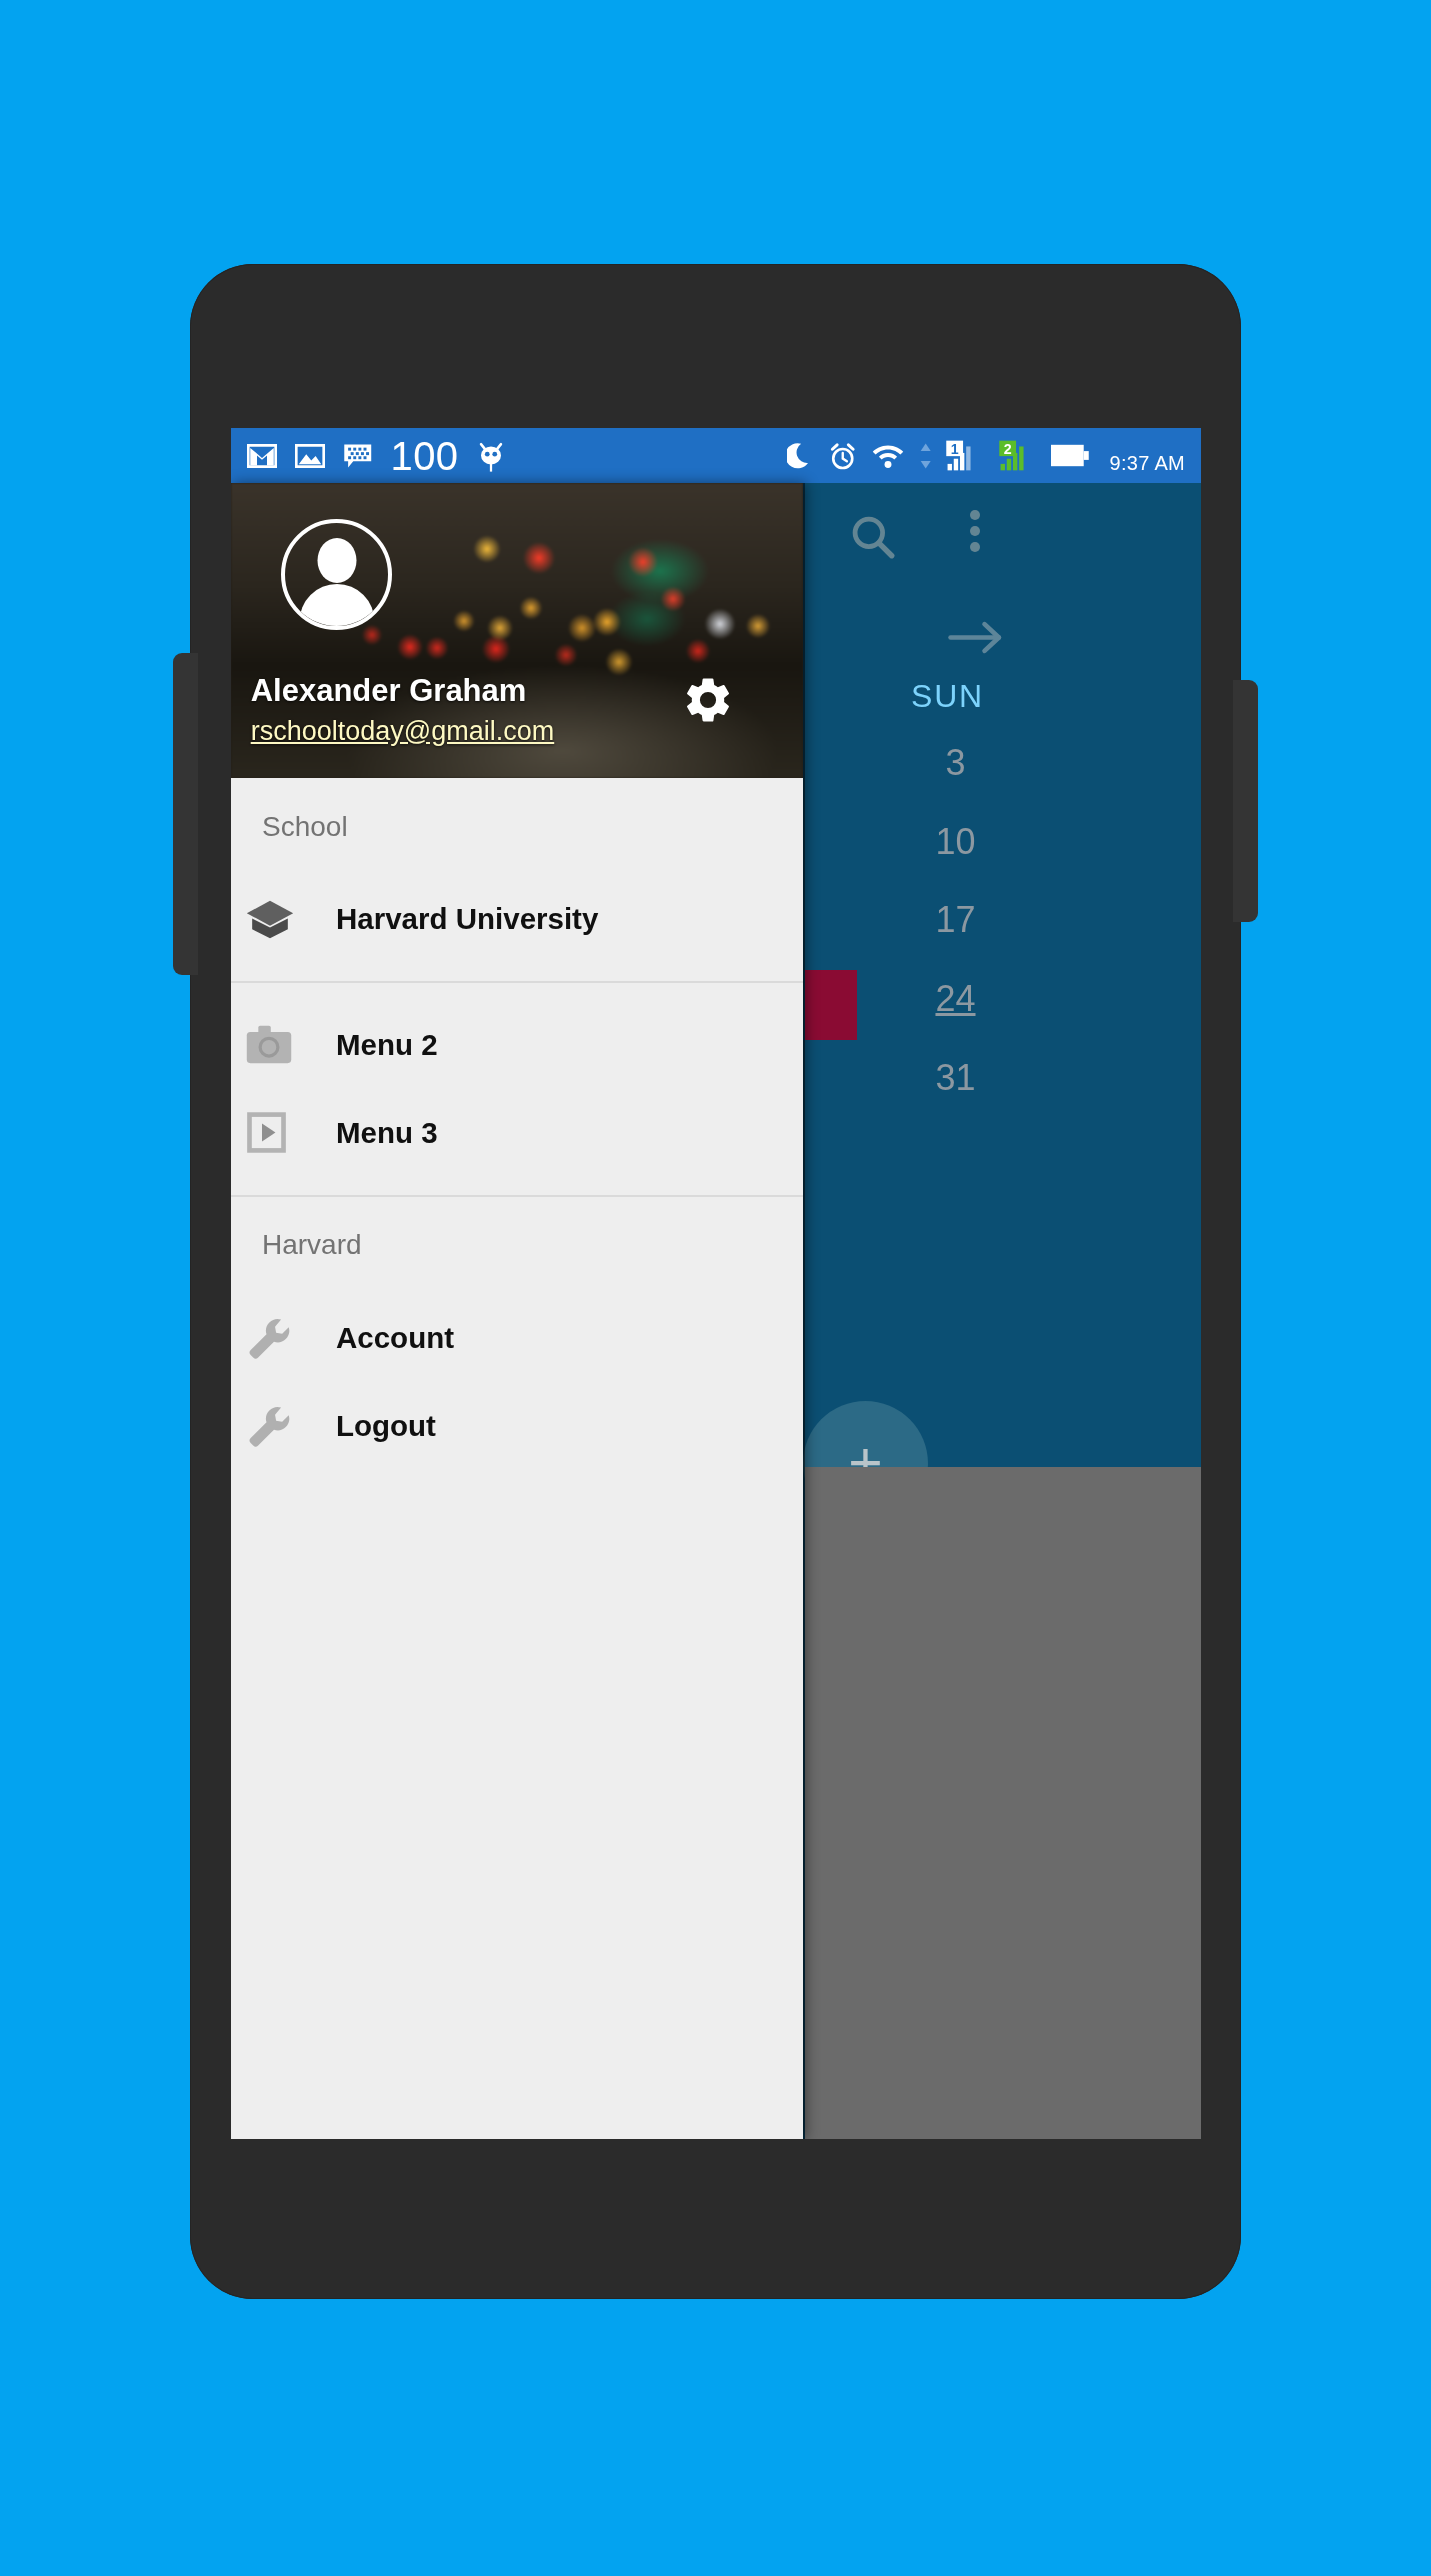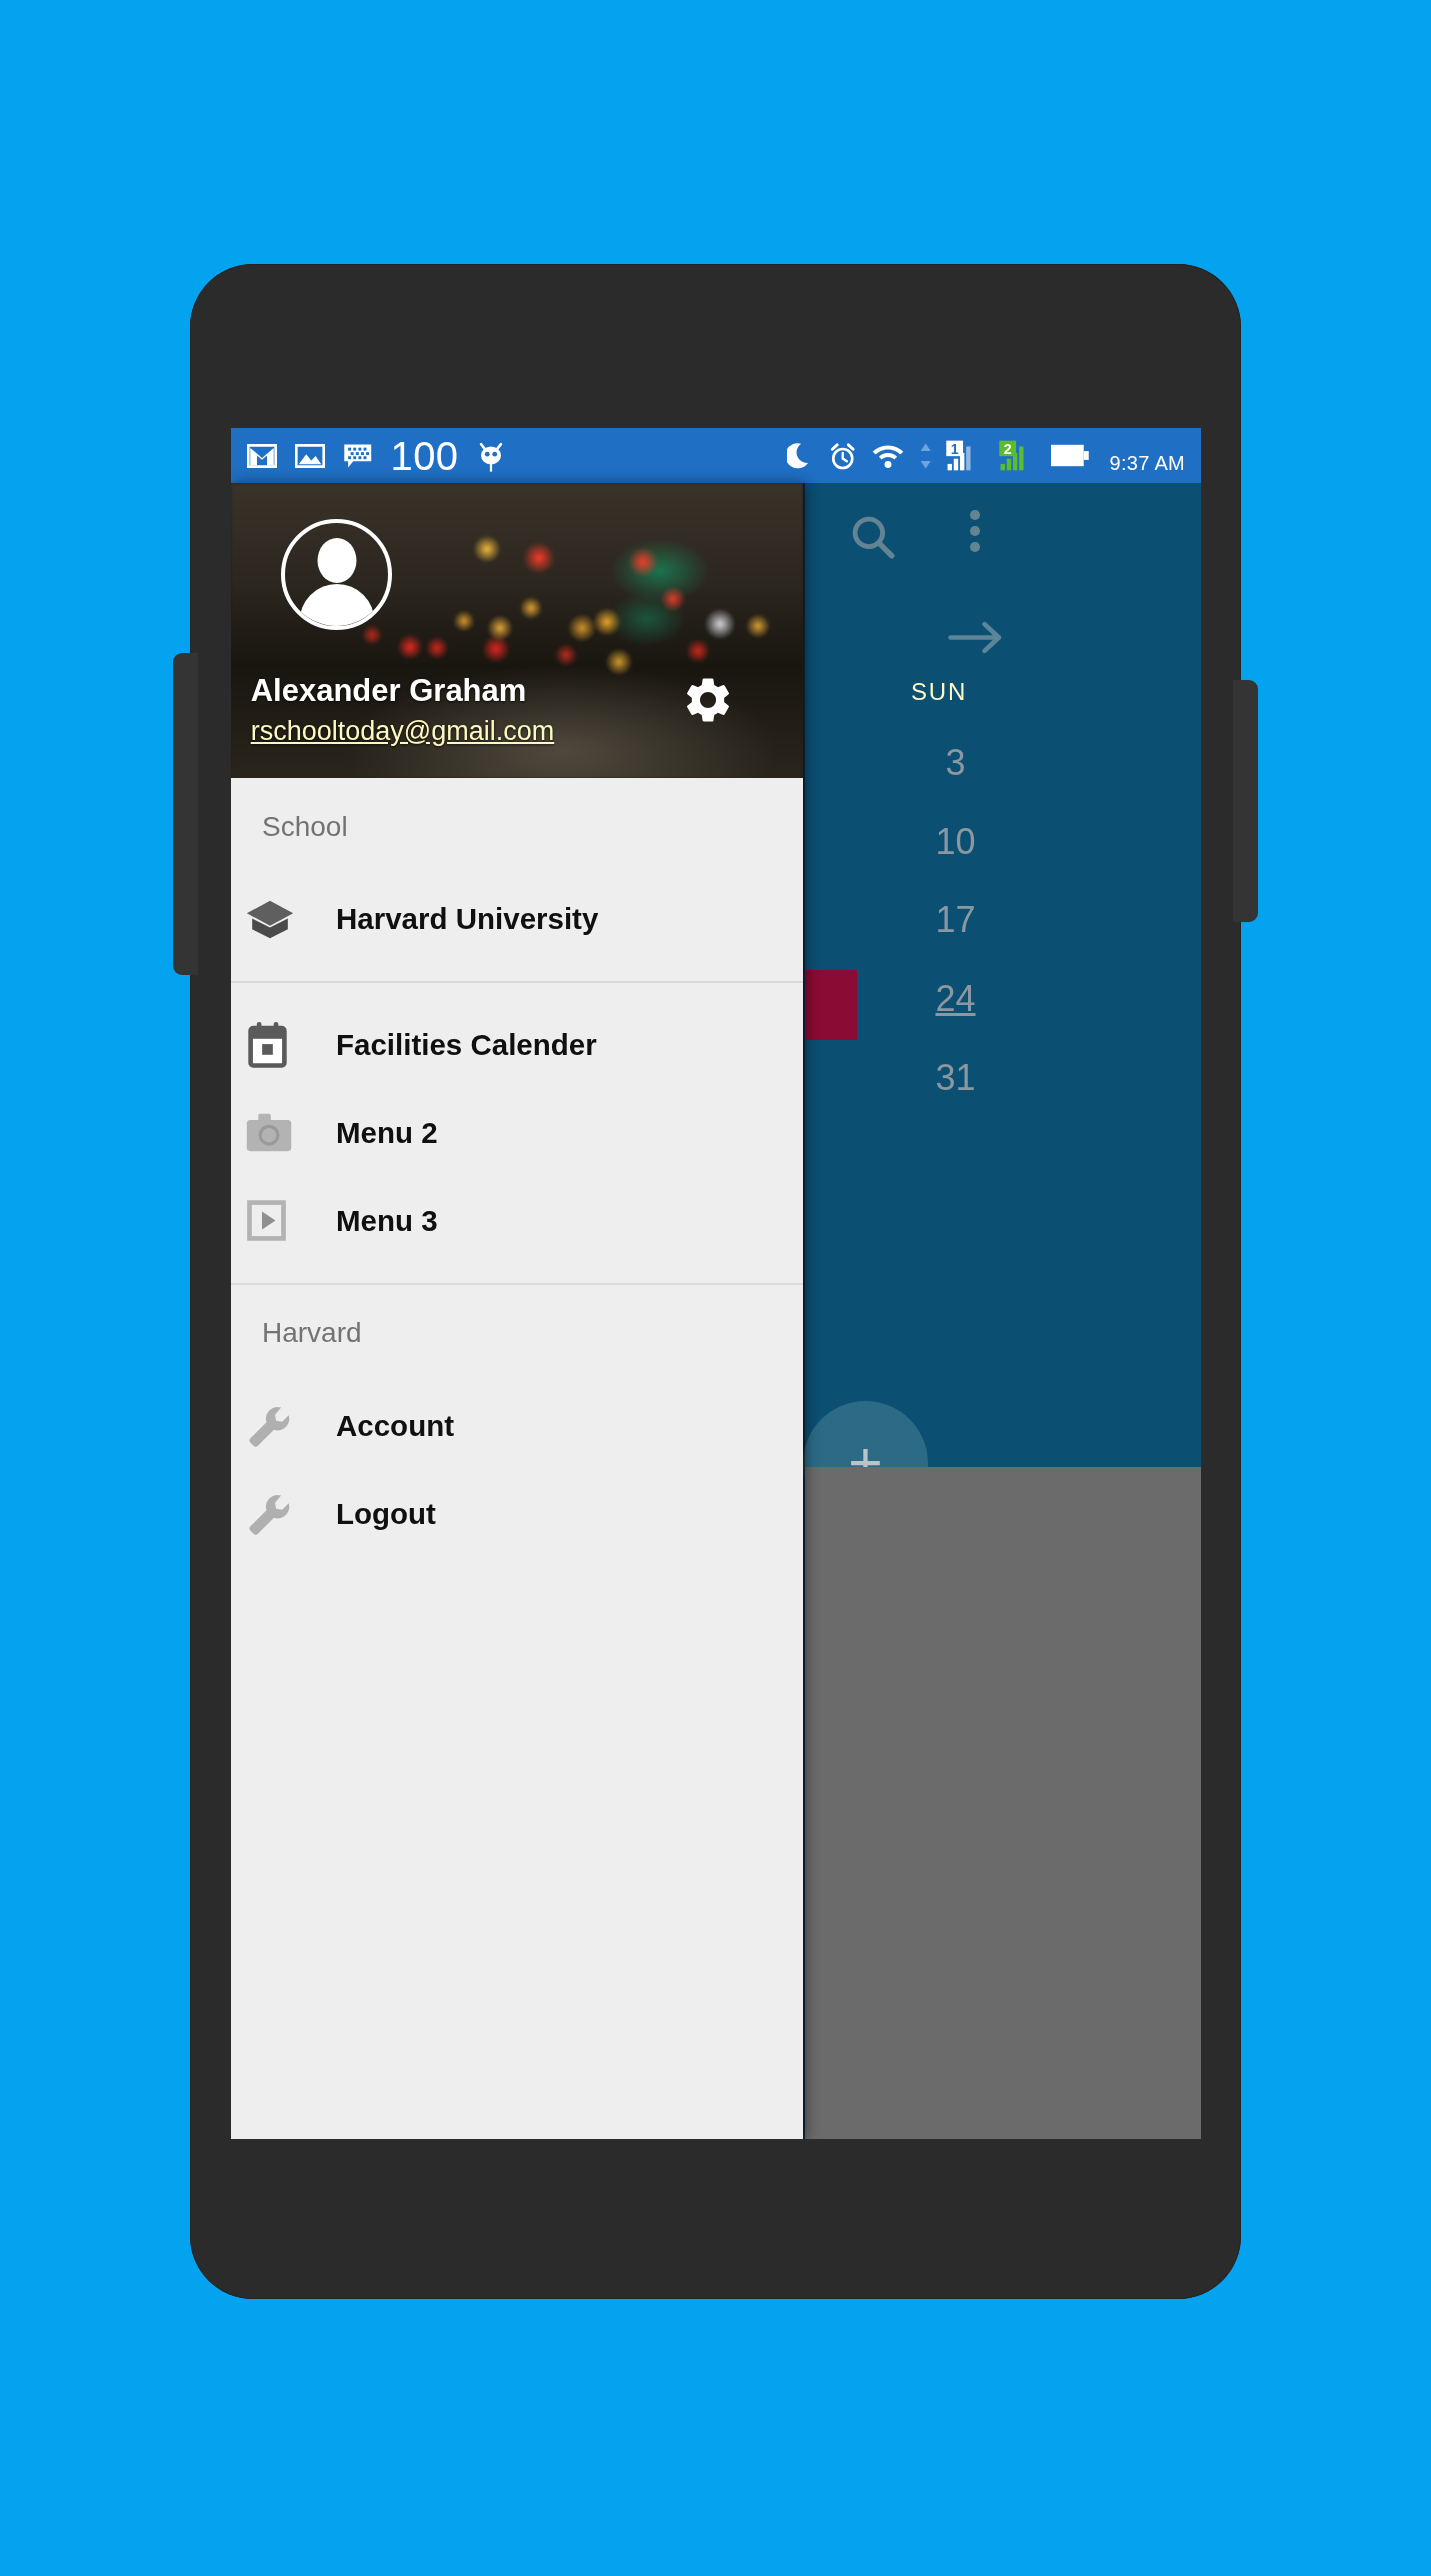--- a/index.html
+++ b/index.html
@@ -77,21 +77,21 @@
   #bg-search-icon{ position:absolute; left:617px; top:29px; opacity:.45; }
   #bg-overflow-icon{
     position:absolute; left:739px; top:27px;
     display:flex; flex-direction:column; gap:6.3px; align-items:center;
     opacity:.45;
   }
   #bg-overflow-icon span{ width:9.8px;height:9.8px;border-radius:50%;background:#cfc7bb; display:block;}
   #bg-next-arrow{ position:absolute; left:716px; top:132px; opacity:.42; }
   #bg-weekday{
     position:absolute; left:680px; top:195px;
-    font-size:24px; color:#fef9c3; letter-spacing:1.8px;text-align:center;
+    font-size:32px; color:#7dd3fc; letter-spacing:1.8px;text-align:center;
   }
   .bg-date{
     position:absolute; left:0; width:100%;
     text-align:center; font-size:36px; color:#8c98a1;
   }
   #bg-dates{ position:absolute; left:662px; top:259px; width:125px; }
   #bg-red-block{
     position:absolute; left:574px; top:487px;
     width:52px; height:70px; background:#8a0b33;
   }
@@ -411,32 +411,20 @@
             <path d="M4 11 L4 17 L14 22 L24 17 L24 11 L14 16 Z" fill="#4a4a4a"></path>
           </svg>
         </span>
         <span class="nav-label">Harvard University</span>
       </div>
 
       <div class="spacer-sm"></div>
       <div class="divider"></div>
       <div class="spacer-sm"></div>
 
-      <div class="nav-item">
-        <span class="nav-icon">
-          <svg width="45" height="48" viewBox="0 0 25 27">
-            <rect x="3" y="4" width="19" height="21" rx="1.5" fill="#ffffff" stroke="#5a5a5a" stroke-width="2.6"></rect>
-            <rect x="3" y="4" width="19" height="6" fill="#5a5a5a"></rect>
-            <rect x="6.5" y="0.5" width="2.6" height="6" rx="1.2" fill="#5a5a5a"></rect>
-            <rect x="16" y="0.5" width="2.6" height="6" rx="1.2" fill="#5a5a5a"></rect>
-            <rect x="9.5" y="13" width="6" height="6" fill="#5a5a5a"></rect>
-          </svg>
-        </span>
-        <span class="nav-label">Facilities Calender</span>
-      </div>
 
       <div class="nav-item">
         <span class="nav-icon">
           <svg width="48" height="41" viewBox="0 0 27 23">
             <rect x="1" y="4.5" width="25" height="17.5" rx="2" fill="#b3b3b3"></rect>
             <rect x="7.5" y="1" width="7" height="4" rx="1" fill="#b3b3b3"></rect>
             <circle cx="13.5" cy="13" r="5" fill="none" stroke="#9a9a9a" stroke-width="1.8"></circle>
           </svg>
         </span>
         <span class="nav-label">Menu 2</span>

